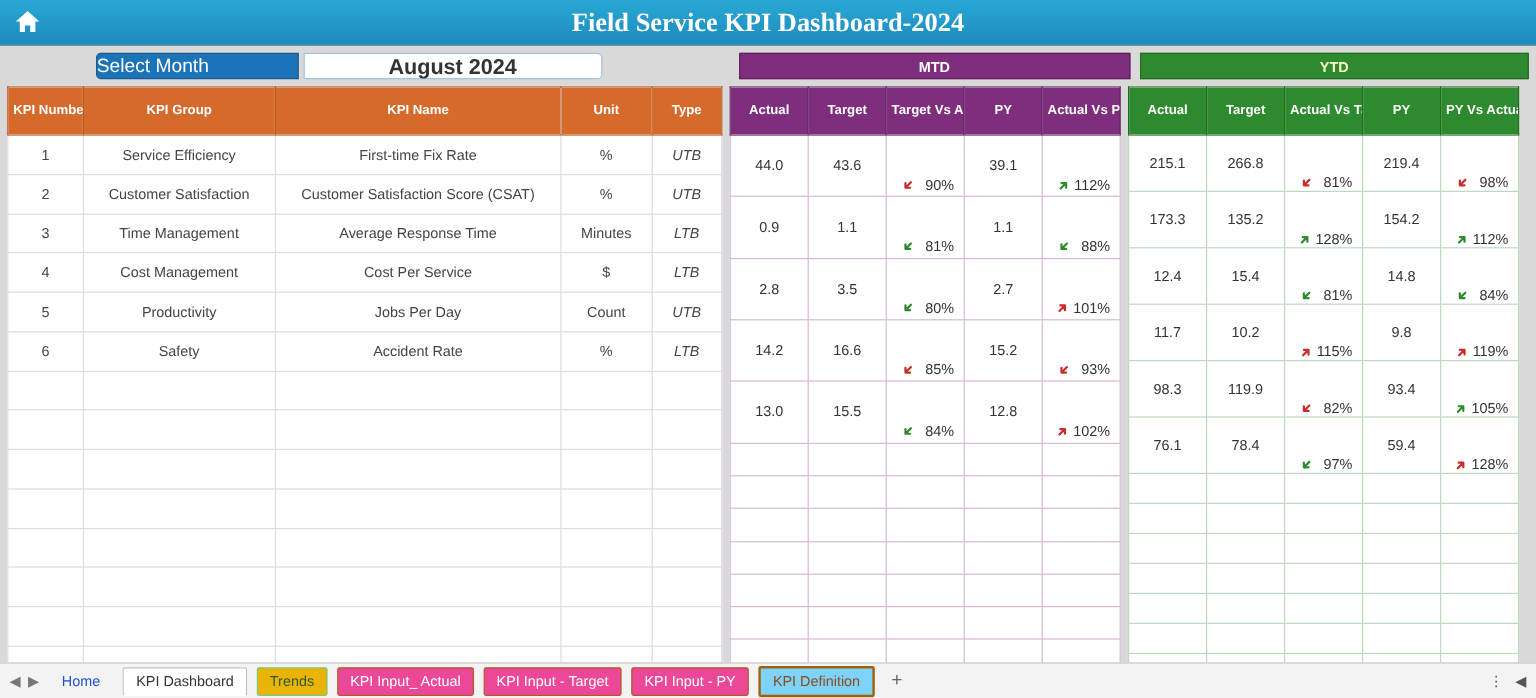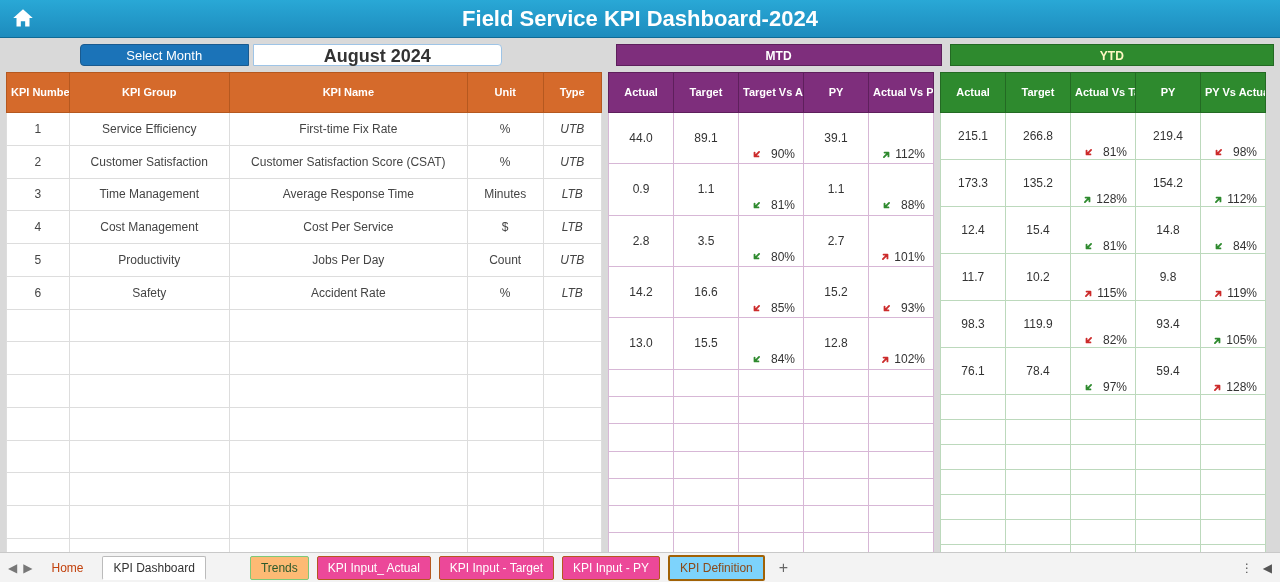--- a/index.html
+++ b/index.html
@@ -19,20 +19,21 @@
     display: flex;
     align-items: center;
     justify-content: center;
     border-bottom: 1px solid #0f6a95;
     position: relative;
   }
   .titlebar .title {
     color: #fff;
     font-weight: bold;
     font-size: 22px;
+    font-family: Liberation Serif, serif;
   }
   .home-icon {
     position: absolute;
     left: 8px;
     top: 4px;
     width: 30px;
     height: 30px;
     display:flex;align-items:center;justify-content:center;
     cursor:pointer;
   }
@@ -40,25 +41,24 @@
   .control-row {
     display:flex;
     align-items:center;
     padding: 6px 6px 6px 6px;
     gap:4px;
   }
   .left-gap { width:70px; }
   .select-month {
     background:#1b73b8;
     color:#fff;
-    text-align:center;
     width:170px;
     height:22px;
     line-height:22px;
-    font-size:13px;
+    font-size:16px;
     border-radius:4px 0 0 4px;
     border:1px solid #1a5a8f;
   }
   .month-value {
     background:#fff;
     border:1px solid #9ec4e6;
     color:#333;
     width:250px;
     height:22px;
     line-height:22px;
@@ -171,23 +171,23 @@
   }
   .nav-arrows{display:flex;gap:6px;color:#777;}
   .nav-arrows span{cursor:pointer;}
   .tab{
     padding:4px 10px;
     border:1px solid transparent;
     border-radius:2px;
     cursor:pointer;
     color:#555;
   }
-  .tab.home{background:transparent;color:#c2410c;}
+  .tab.home{background:transparent;color:#1d4ed8;}
   .tab.active{background:#fff;border:1px solid #bbb;border-bottom:1px solid #fff;color:#333;font-weight:500;}
-  .tab.green{background:#fdba74;border:1px solid #7ec878;color:#2b5a2b;margin-left:36px;}
+  .tab.green{background:#eab308;border:1px solid #7ec878;color:#2b5a2b;}
   .tab.orange{background:#ec4899;color:#fff;border:1px solid #b5581f;}
   .tab.peach{background:#7dd3fc;color:#8a4a1a;border:2px solid #a16207;}
   .add-sheet{color:#666;font-size:16px;padding:0 6px;cursor:pointer;}
   .right-tools{position:absolute;right:8px;display:flex;align-items:center;gap:10px;color:#555;}
   .right-tools span{cursor:pointer;}
 </style>
 </head>
 <body>
 
 <div class="titlebar">
@@ -347,21 +347,21 @@
       <th>Actual</th>
       <th>Target</th>
       <th>Target Vs Actual</th>
       <th>PY</th>
       <th>Actual Vs PY</th>
     </tr>
       </thead>
     <tbody id="mtd-body">
         <tr>
       <td>44.0</td>
-      <td>89.1</td>
+      <td>43.6</td>
       <td>
             <div class="pct-cell">
               <span class="arrow"><svg viewBox="0 0 12 12">
                   <g transform="rotate(135 6 6)">
                     <path d="M2 6h6M6 3l3 3-3 3" stroke="#cc2b2b" stroke-width="2" fill="none" stroke-linecap="round" stroke-linejoin="round"></path>
                   </g>
                 </svg></span>
               <span class="val">90%</span>
             </div>
           </td>

